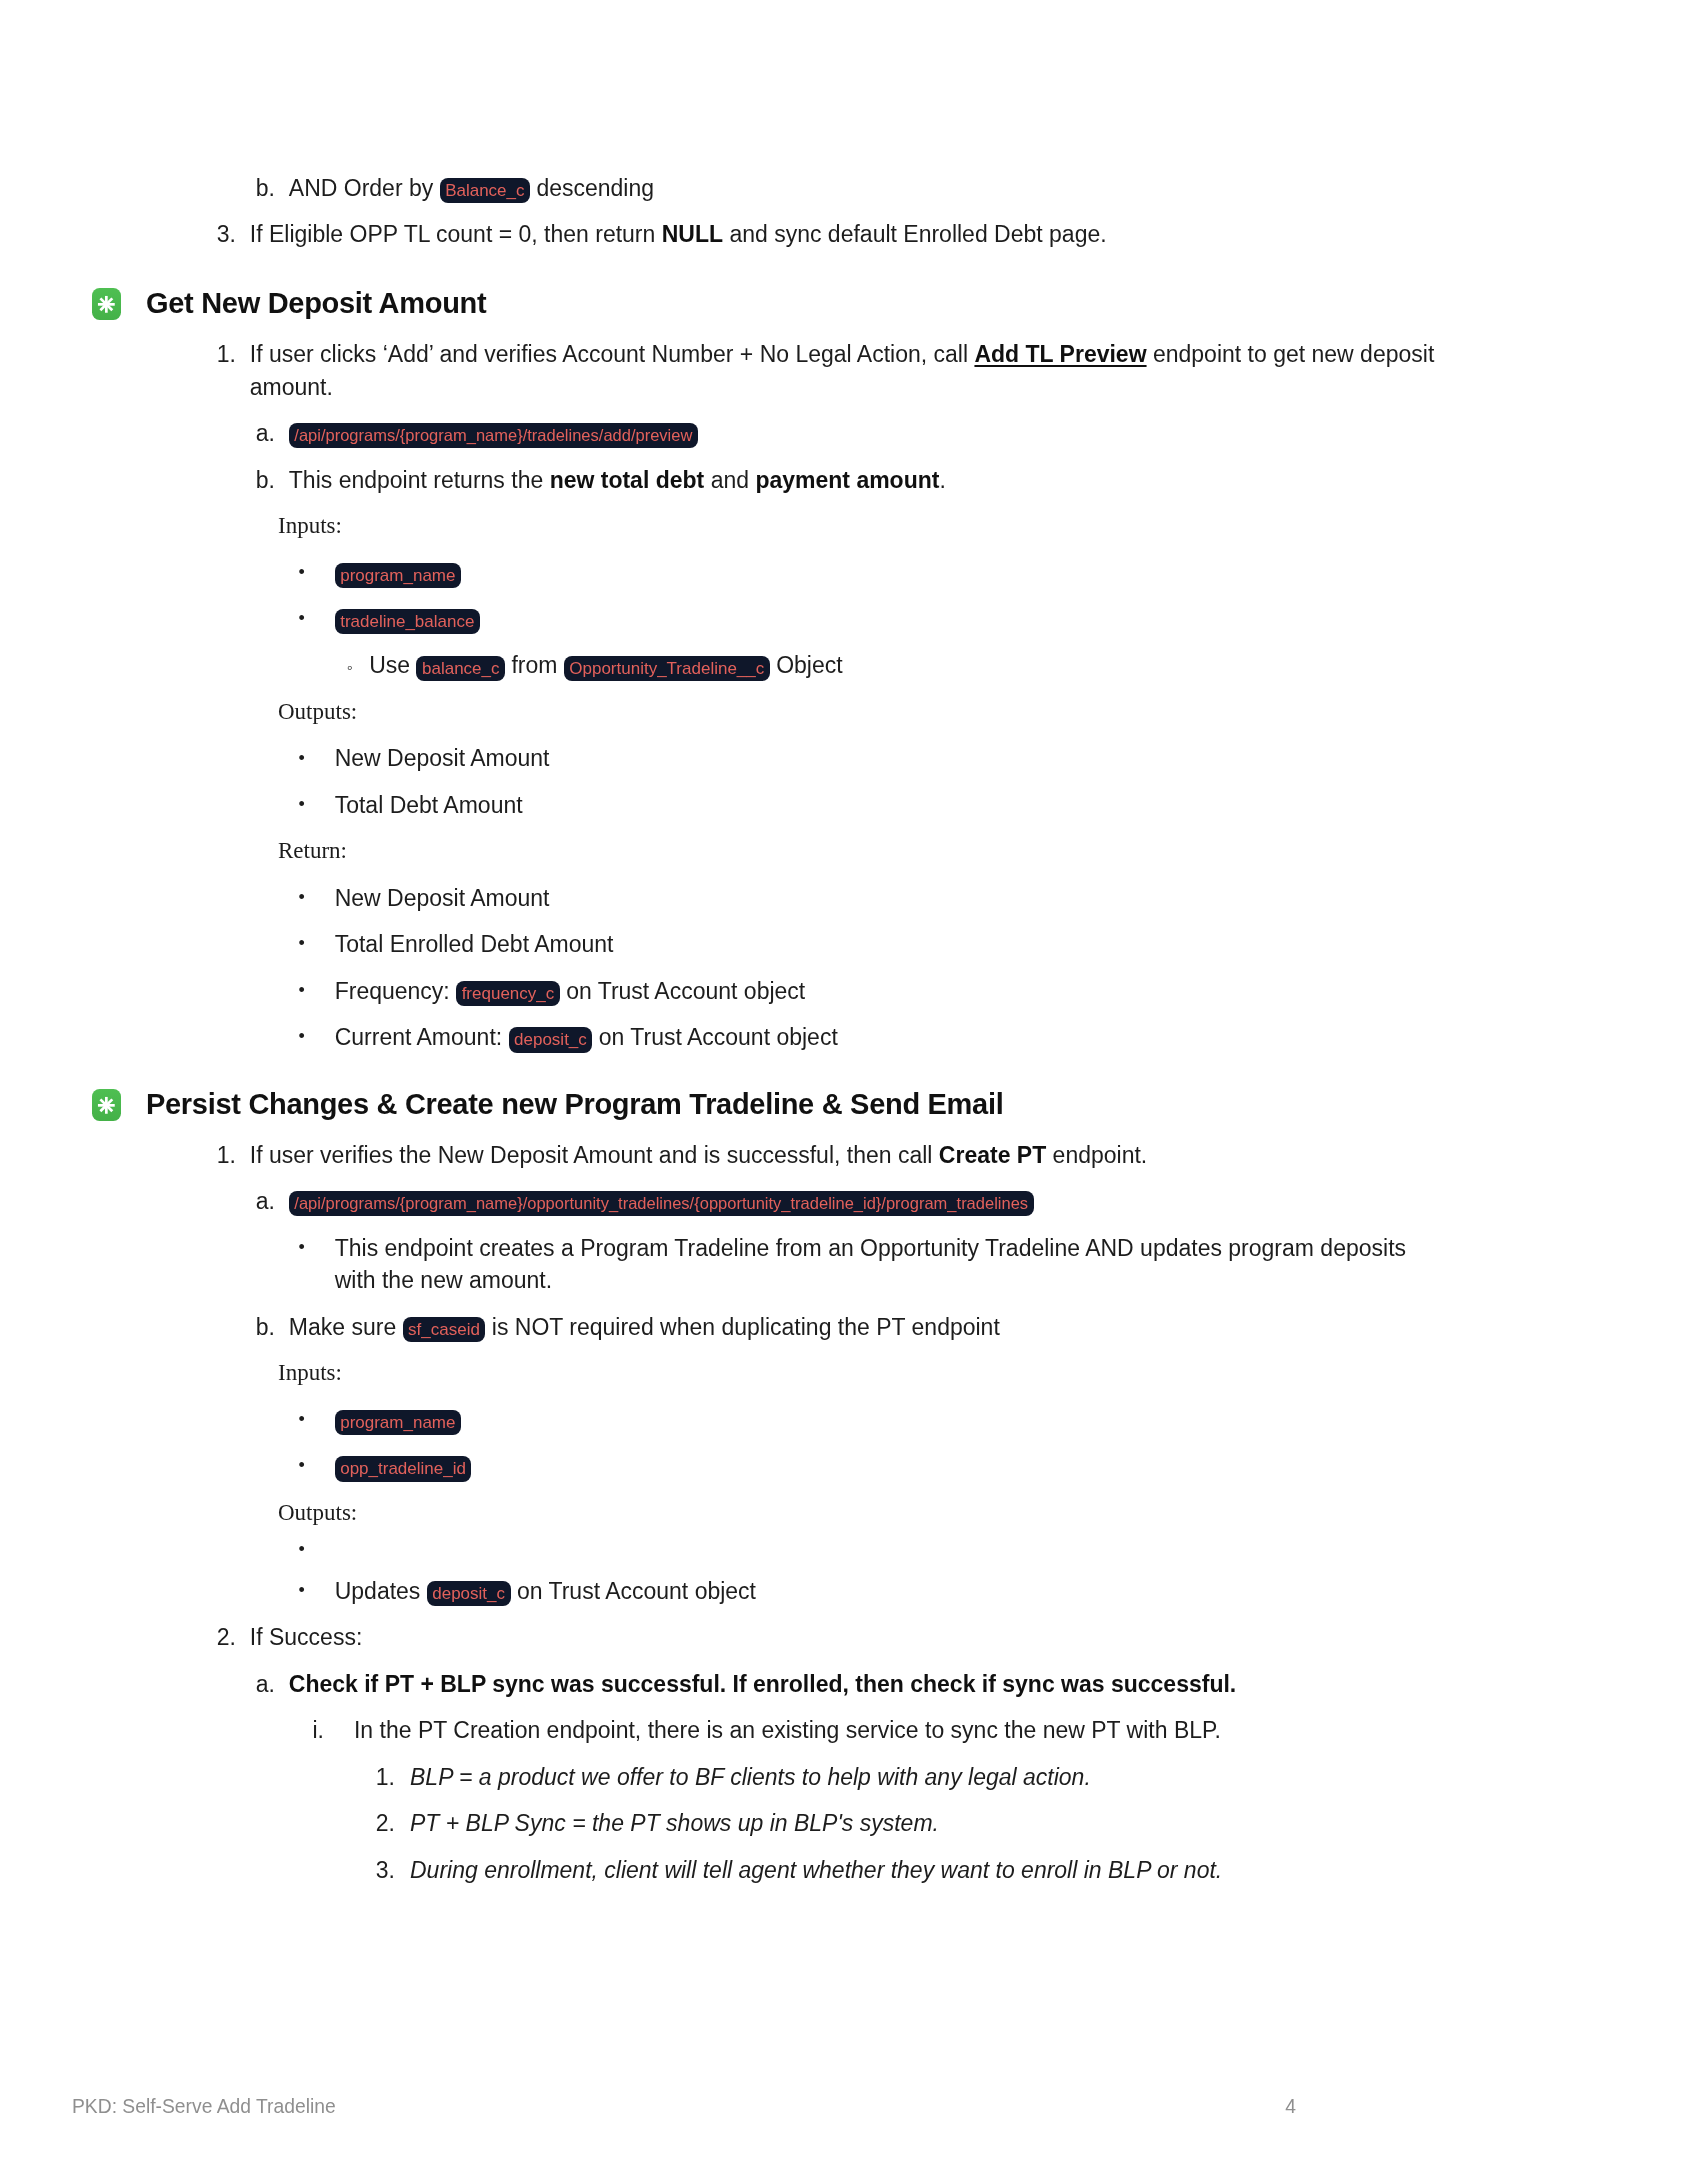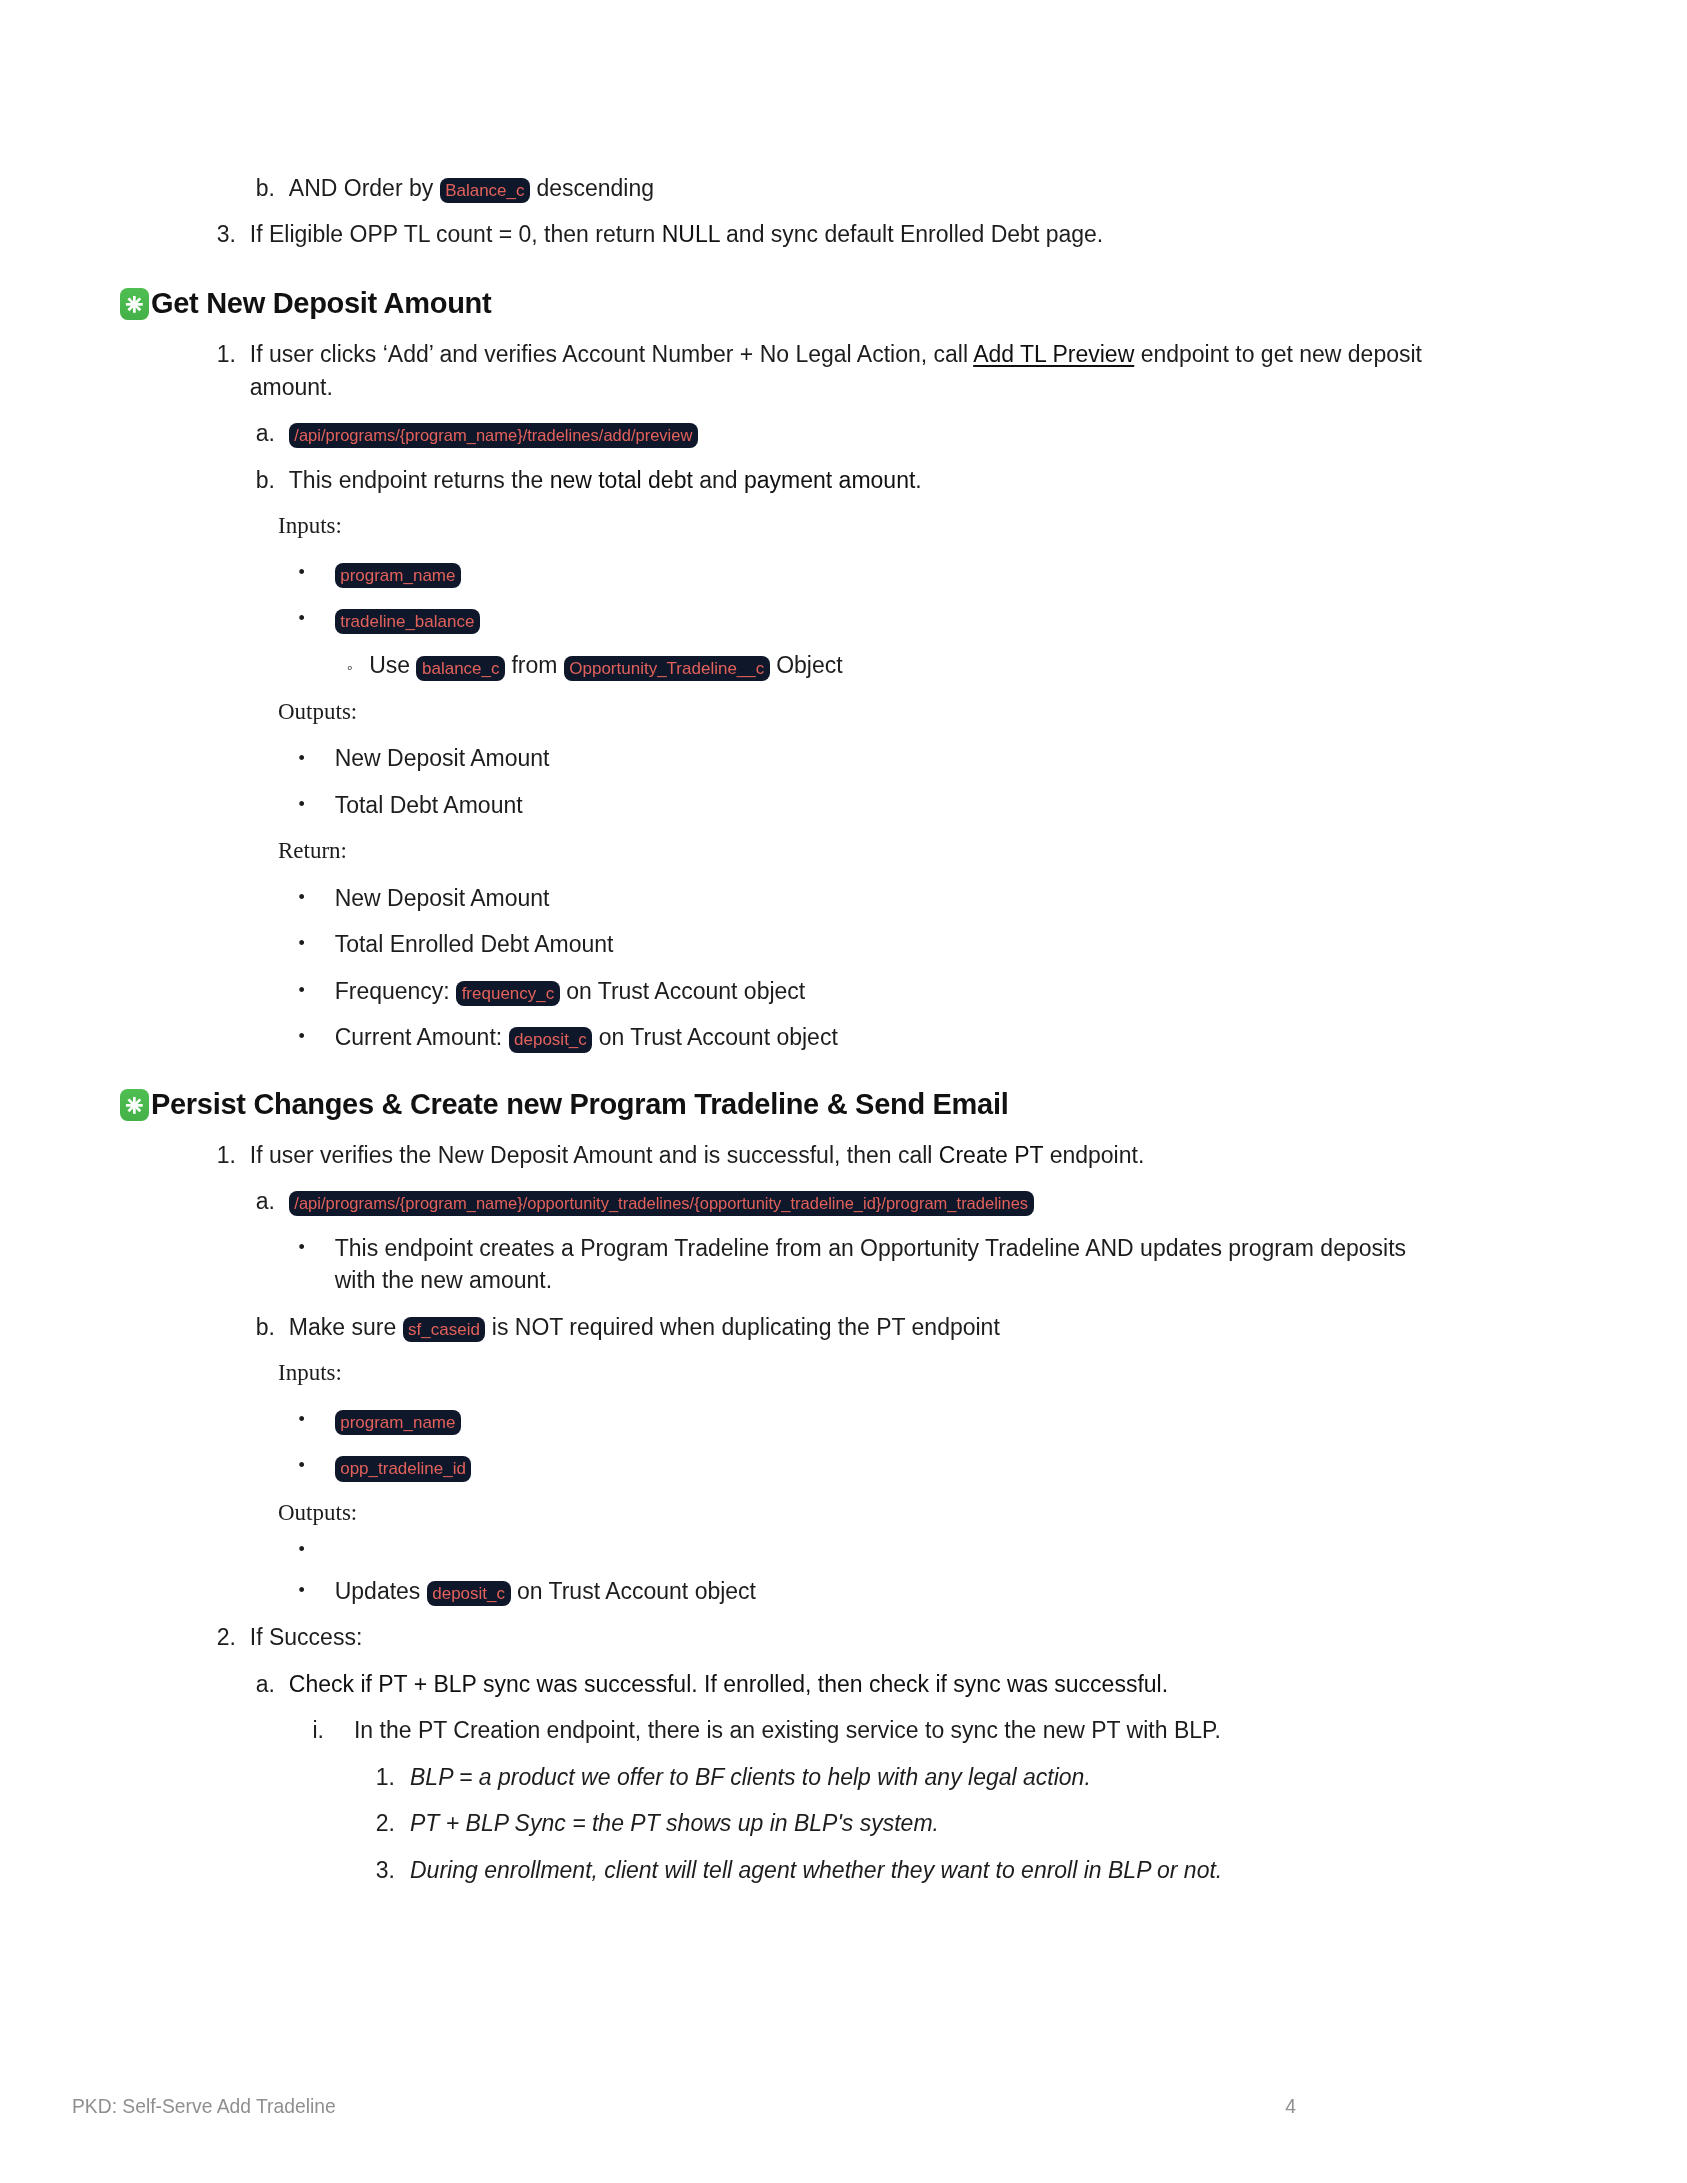--- a/index.html
+++ b/index.html
@@ -73,23 +73,23 @@
   .plain { display: block; font-size: 23px; line-height: 1.42; margin: 0 0 13.8px 0; font-family: Liberation Serif, serif; }
   .ind-a { margin-left: 278px; }
   .ind-b { margin-left: 278px; }
 
   .bullet { font-size: 18px; line-height: 1; position: relative; top: -2.8px; }
 
   
   .heading {
     display: flex;
     align-items: center;
-    gap: 2px;
+    gap: 25px;
     margin: 0 0 18px 0;
-    padding-left: 120px;
+    padding-left: 92px;
   }
   .heading .htext {
     font-size: 29px;
     font-weight: bold;
     letter-spacing: -0.3px;
     color: #111111;
   }
   .emoji-tile {
     flex: 0 0 auto;
     width: 29px;
@@ -110,21 +110,21 @@
     font-size: 17px;
     color: #E2615B;
     background: #0f172a;
     border-radius: 8px;
     padding: 2.8px 5.5px 3.4px 5.5px;
     white-space: nowrap;
     letter-spacing: 0px;
   }
   code.chip.path { font-size: 16.5px; }
 
-  b, strong { font-weight: normal; color: #101010; }
+  b, strong { font-weight: bold; color: #101010; }
   .u { text-decoration: underline; text-underline-offset: 2.8px; }
   .it { font-style: italic; }
 
   
   .footer {
     position: absolute;
     left: 0;
     bottom: 65px;
     width: 1368px;
     padding: 0 72px;

